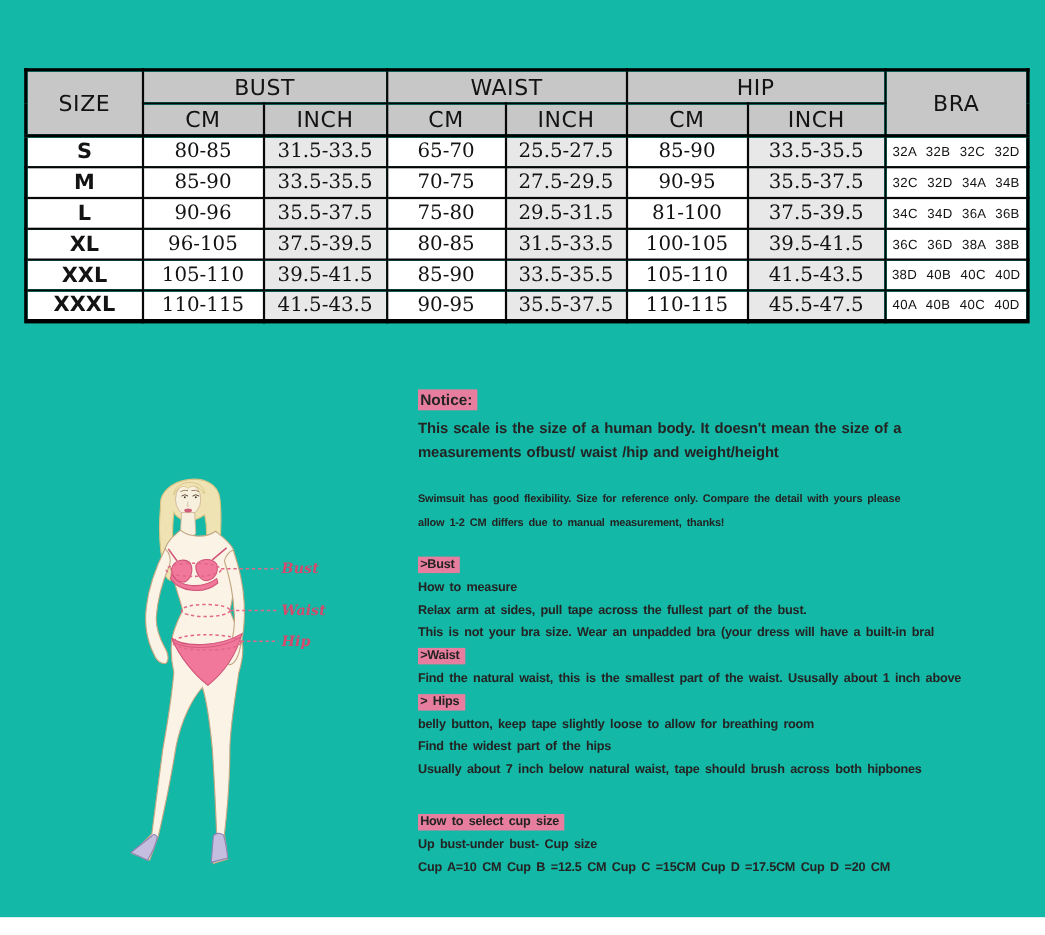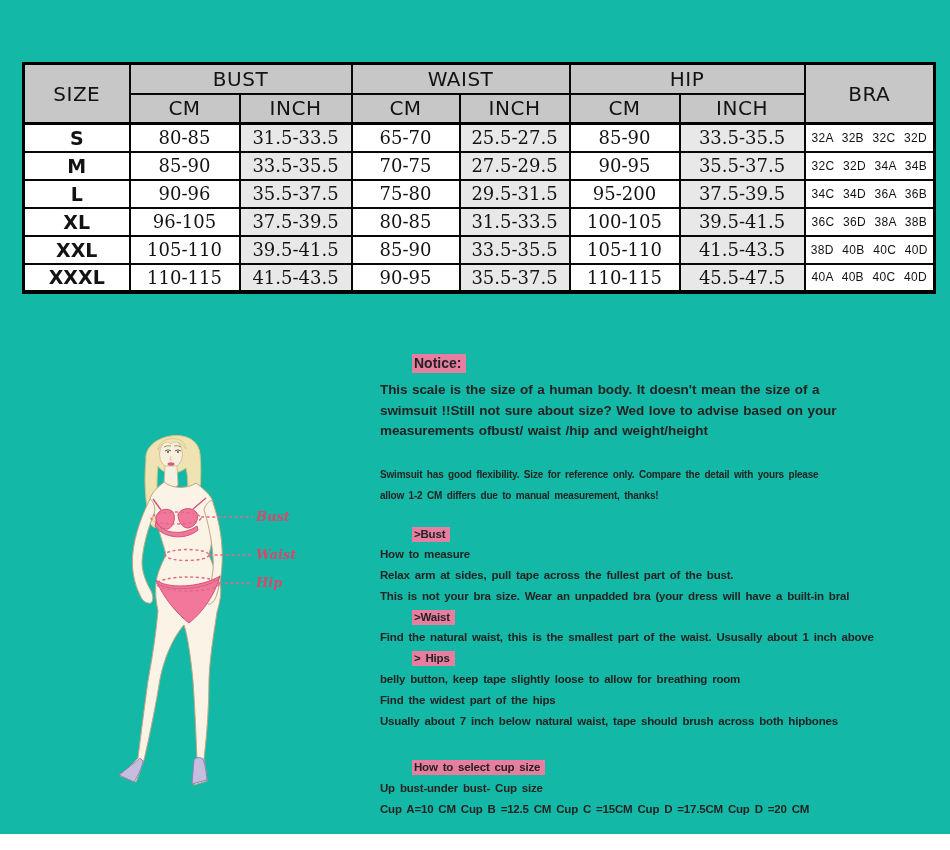--- a/index.html
+++ b/index.html
@@ -23,21 +23,21 @@
   .size-table td.bra{font-size:12px;letter-spacing:0.3px;word-spacing:5px;background:#fff;}
 
   
   .figure-svg{position:absolute;left:105px;top:422px;width:225px;height:378px;}
   .fig-label{font-family:"DejaVu Serif",serif;font-style:italic;font-weight:bold;
              font-size:13px;fill:#d34a6d;}
 
   
   .notice{position:absolute;left:380px;top:354px;width:560px;color:#232323;font-weight:bold;}
   .notice div{white-space:nowrap;}
-  .hl{background:#e77e9f;display:inline-block;padding:1px 5px 2px 2px;line-height:normal;margin-left:32px;}
+  .hl{background:#e77e9f;display:inline-block;padding:1px 5px 2px 2px;line-height:normal;}
   .n-title{font-size:14px;margin-bottom:7px;}
   .intro-line{font-size:13.5px;line-height:20.5px;letter-spacing:-0.1px;word-spacing:1px;}
   .flex-block{margin-top:22px;}
   .flex-line{font-size:10px;line-height:21.5px;letter-spacing:-0.2px;word-spacing:2px;}
   .measure-block{margin-top:17px;}
   .m-line{font-size:11.5px;line-height:20.8px;letter-spacing:-0.2px;word-spacing:2px;}
   .cup-block{margin-top:26px;}
 </style>
 </head>
 <body>
@@ -92,21 +92,21 @@
         <td class="num">90-95</td>
         <td class="num shade">35.5-37.5</td>
         <td class="bra">32C 32D 34A 34B</td>
       </tr>
       <tr>
         <th>L</th>
         <td class="num">90-96</td>
         <td class="num shade">35.5-37.5</td>
         <td class="num">75-80</td>
         <td class="num shade">29.5-31.5</td>
-        <td class="num">95-200</td>
+        <td class="num">81-100</td>
         <td class="num shade">37.5-39.5</td>
         <td class="bra">34C 34D 36A 36B</td>
       </tr>
       <tr>
         <th>XL</th>
         <td class="num">96-105</td>
         <td class="num shade">37.5-39.5</td>
         <td class="num">80-85</td>
         <td class="num shade">31.5-33.5</td>
         <td class="num">100-105</td>
@@ -190,21 +190,20 @@
     <text x="151" y="99" class="fig-label">Bust</text>
     <text x="151" y="137" class="fig-label">Waist</text>
     <text x="151" y="165" class="fig-label">Hip</text>
   </svg>
 
   <div class="notice">
     <div class="n-title">
       <span class="hl">Notice:</span>
     </div>
     <div class="intro-line">This scale is the size of a human body. It doesn't mean the size of a</div>
-    <div class="intro-line">swimsuit !!Still not sure about size? Wed love to advise based on your</div>
     <div class="intro-line">measurements ofbust/ waist /hip and weight/height</div>
 
     <div class="flex-block">
       <div class="flex-line">Swimsuit has good flexibility. Size for reference only. Compare the detail with yours please</div>
       <div class="flex-line">allow 1-2 CM differs due to manual measurement, thanks!</div>
     </div>
 
     <div class="measure-block">
       <div class="m-line">
         <span class="hl">&gt;Bust</span>

